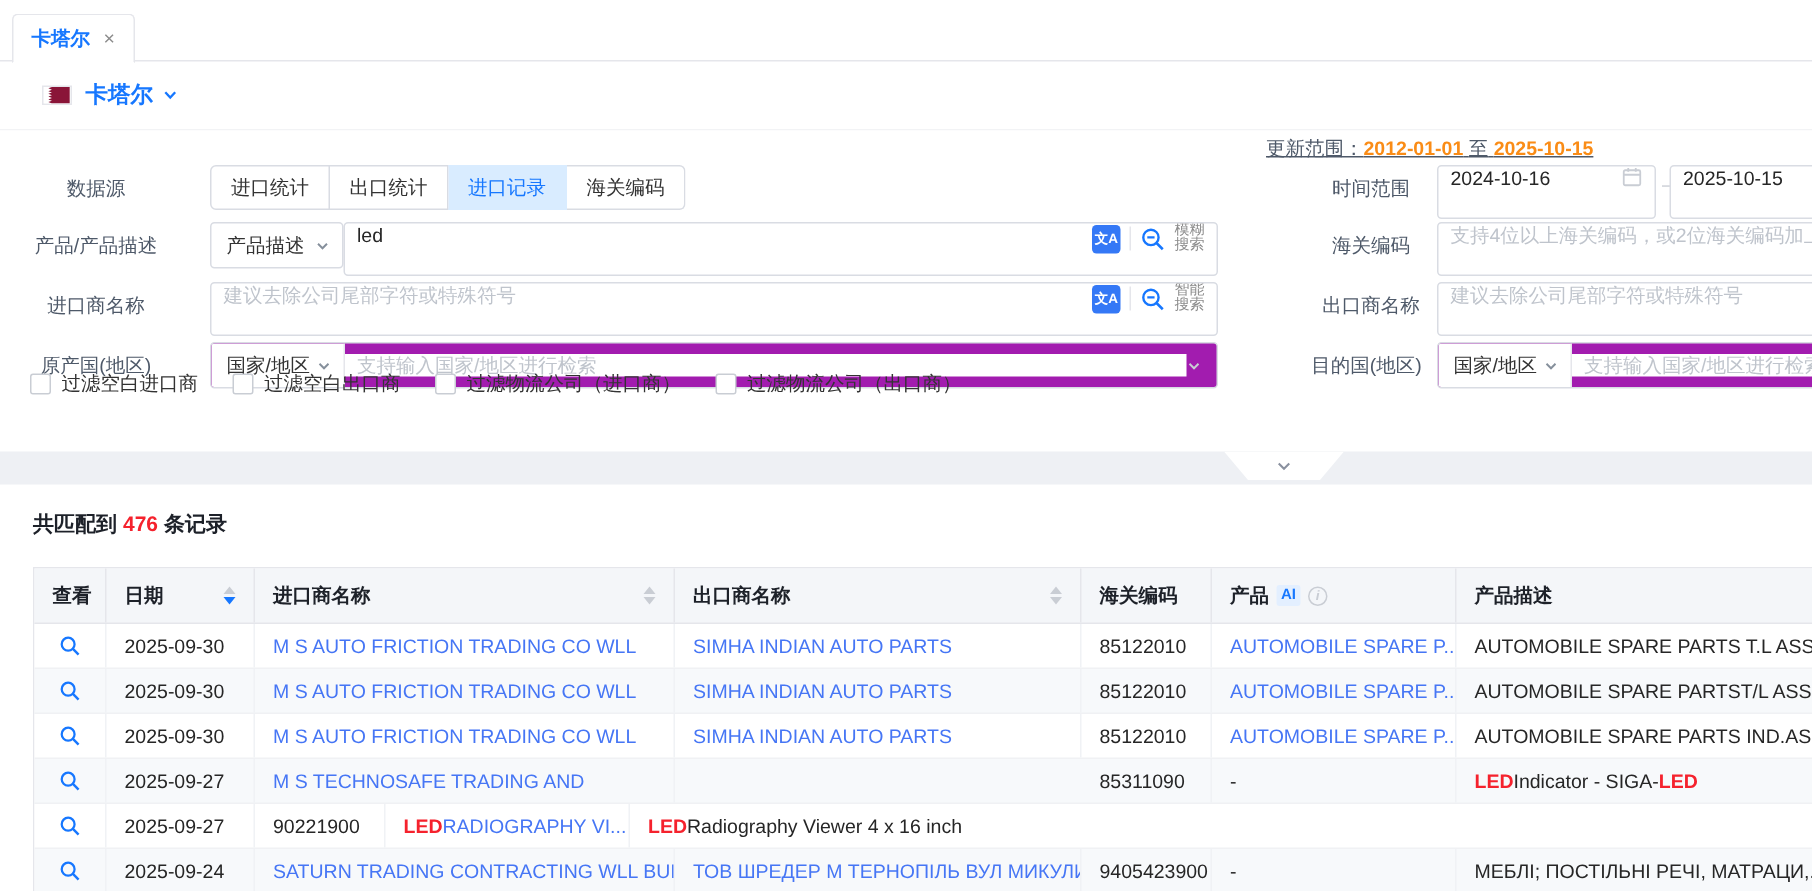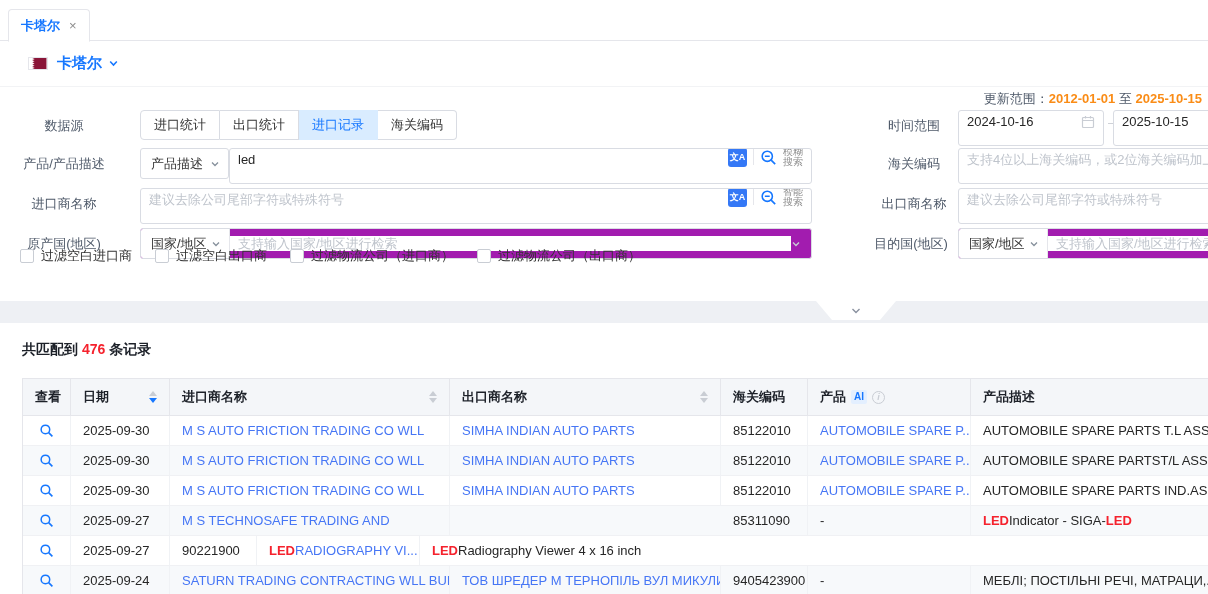--- a/index.html
+++ b/index.html
@@ -26,32 +26,32 @@
 
   
   .country-header{display:flex;align-items:center;height:46px;padding-left:28px;border-bottom:1px solid #f2f3f5;}
   .flag{width:20px;height:13px;border:1px solid #e5e6eb;display:inline-block;}
   .country-name{color:var(--accent);font-size:15px;font-weight:700;margin:0 6px 0 9px;}
 
   
   .filter-panel{position:relative;height:214px;background:#fff;}
   .abs{position:absolute;}
   .flabel{color:var(--label);text-align:center;line-height:31px;}
-  .update-range{top:4px;left:880px;width:322px;text-align:right;color:#4e5969;line-height:16px;}
+  .update-range{top:4px;left:844px;width:322px;color:#4e5969;line-height:16px;text-decoration:underline;}
   .update-range b{color:var(--orange);font-weight:700;}
 
   .seg-group{display:flex;}
   .seg-btn{height:30px;line-height:28px;padding:0 13px;border:1px solid var(--border);border-left:none;
            background:#fff;color:#333;cursor:pointer;}
   .seg-btn:first-child{border-left:1px solid var(--border);border-radius:4px 0 0 4px;}
   .seg-btn:last-child{border-radius:0 4px 4px 0;}
   .seg-btn.active{background:#d9ecff;color:var(--accent);border-color:#d9ecff;}
 
-  .inp{height:36px;border:1px solid var(--border);border-radius:3px;background:#fff;display:flex;align-items:flex-end;
-       padding:16px 8px;overflow:hidden;white-space:nowrap;}
+  .inp{height:36px;border:1px solid var(--border);border-radius:3px;background:#fff;display:flex;align-items:flex-start;
+       padding:0 8px;overflow:hidden;white-space:nowrap;}
   .inp input{border:none;outline:none;flex:1;min-width:0;font:inherit;color:var(--text);background:transparent;}
   .inp input::placeholder{color:var(--placeholder);}
   .sel{height:31px;border:1px solid var(--border);border-radius:3px;background:#fff;display:flex;align-items:center;
        justify-content:space-between;padding:0 8px 0 10px;color:#333;cursor:pointer;white-space:nowrap;}
   .combined{height:31px;border:1px solid var(--border);border-radius:3px;background:#a21caf;display:flex;align-items:center;overflow:hidden;}
   .combined .sel{border:none;border-right:1px solid var(--lightborder);border-radius:0;height:100%;flex:0 0 89px;}
   .combined input{border:none;outline:none;flex:1;min-width:0;font:inherit;padding:0 8px;color:var(--text);}
   .combined input::placeholder{color:var(--placeholder);}
 
   .suffix{display:flex;align-items:center;gap:6px;flex:0 0 auto;}

